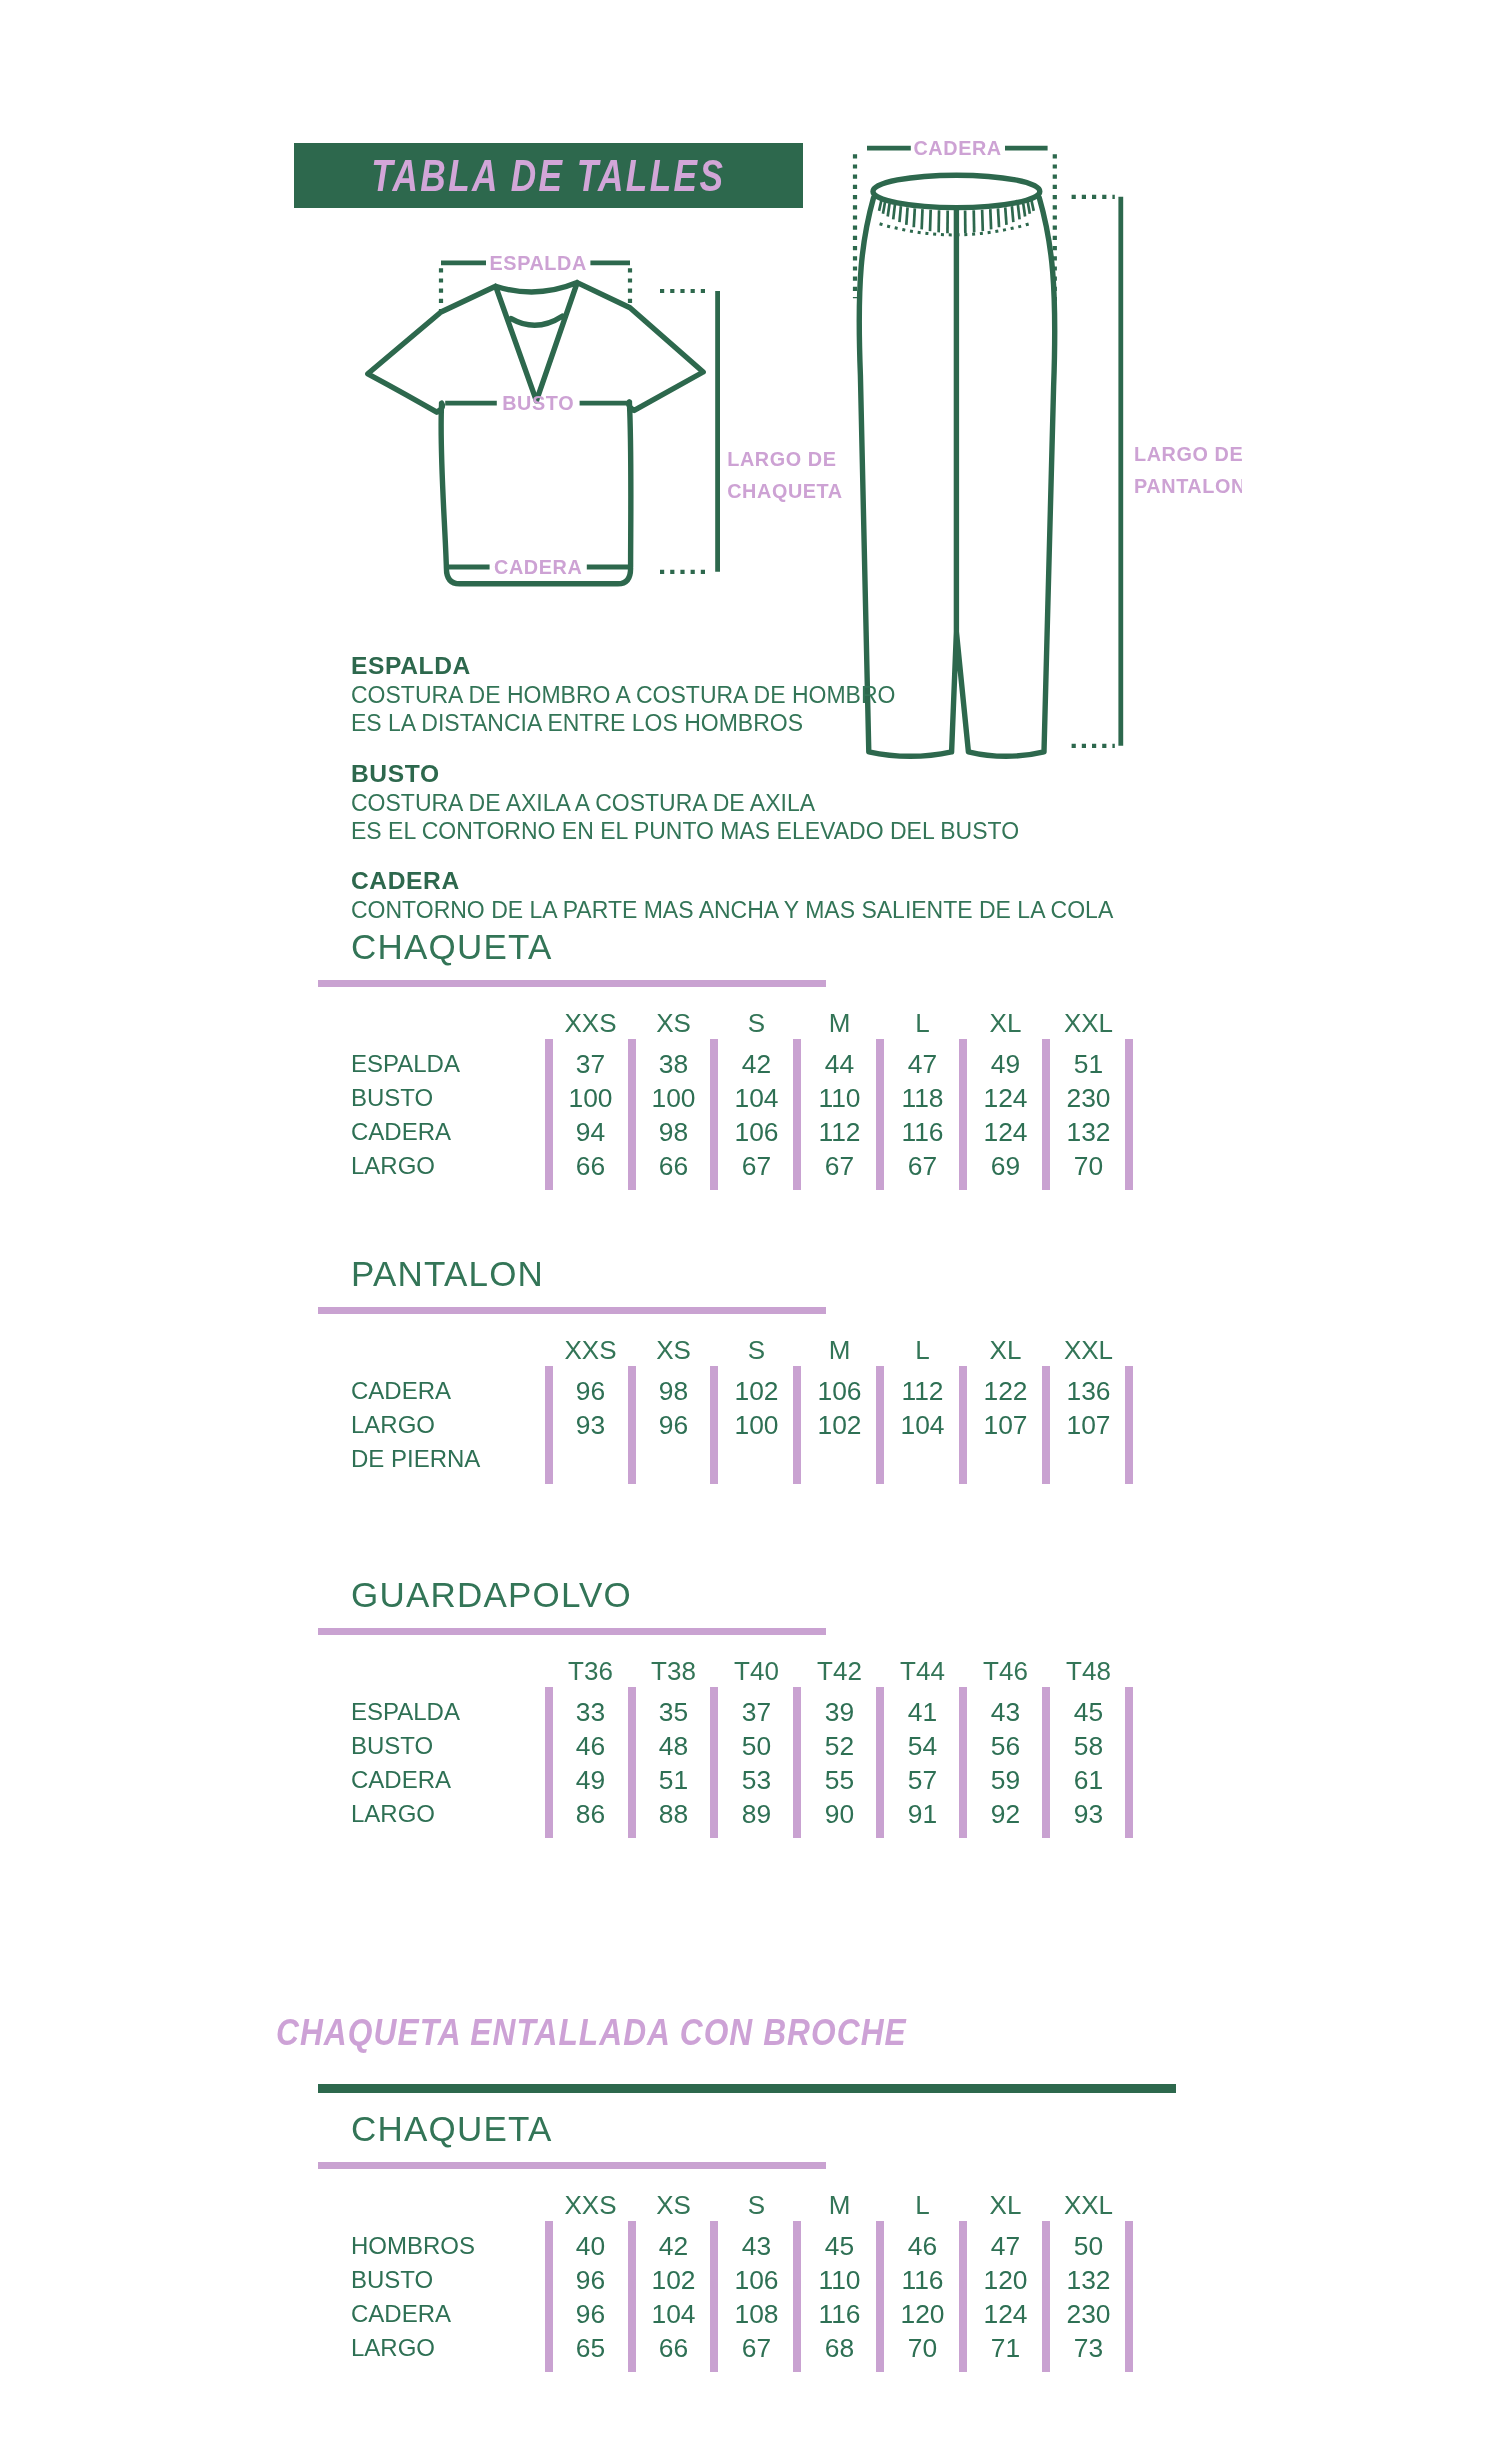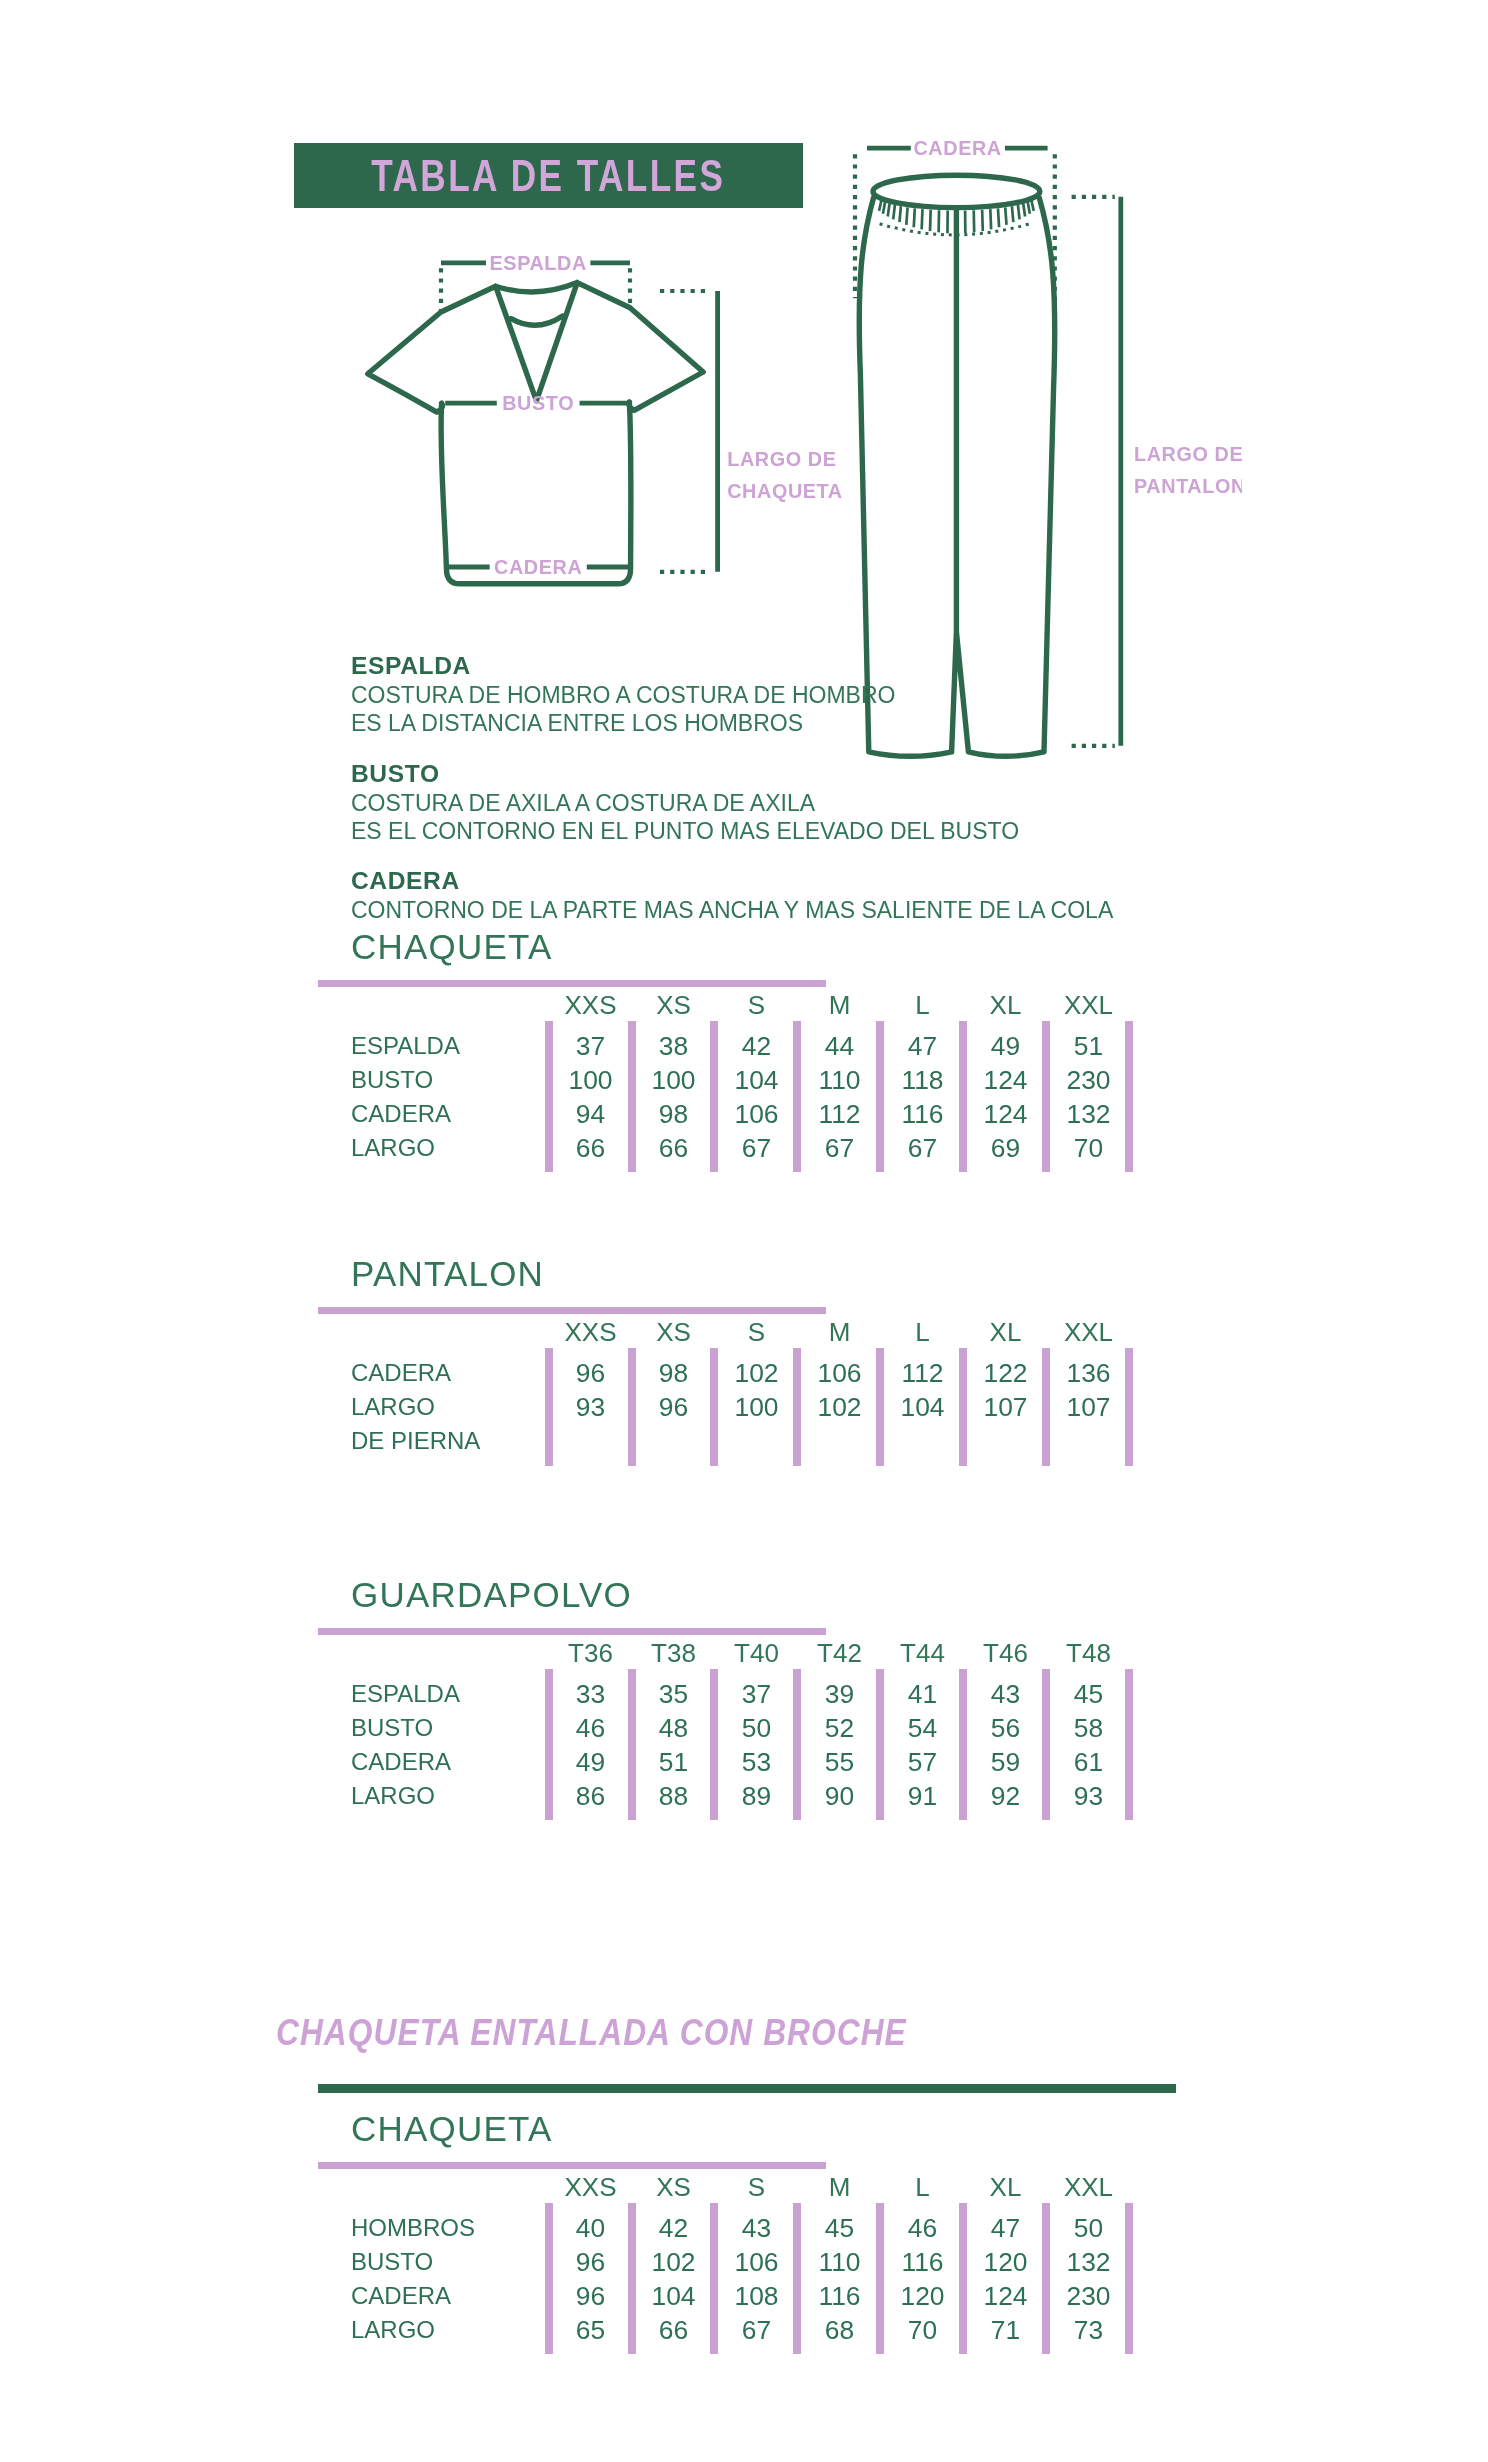--- a/index.html
+++ b/index.html
@@ -3,21 +3,21 @@
 <meta charset="utf-8">
 <style>
   html,body{margin:0;padding:0;background:#ffffff;}
   .page{
     position:relative;width:1489px;height:2462px;background:#ffffff;overflow:hidden;
     font-family:"Liberation Sans", sans-serif;
   }
   
   .header-box{
     position:absolute;left:294px;top:143px;width:509px;height:65px;
-    background:#2d684d;display:flex;align-items:center;justify-content:center;
+    background:#2d684d;display:flex;align-items:center;justify-content:center;font-style:italic;
   }
   .header-box .title{
     color:#d2a6d8;font-size:44px;font-weight:bold;letter-spacing:3px;
     transform:scaleX(0.8);white-space:nowrap;
   }
   
   .shirt-svg{position:absolute;left:336px;top:255px;}
   .pants-svg{position:absolute;left:834px;top:135px;}
   .diag-line{stroke:#2d684d;stroke-width:9;fill:none;stroke-linecap:round;stroke-linejoin:round;}
   .measure{stroke:#2d684d;stroke-width:8;fill:none;stroke-linecap:butt;}
@@ -26,21 +26,21 @@
   
   .definitions{position:absolute;left:351px;top:651px;width:720px;}
   .def-term{font-size:24.6px;font-weight:bold;color:#2d684d;line-height:30px;letter-spacing:0.6px;}
   .def-section{margin-bottom:21.6px;}
   .def-line{font-size:23px;color:#337557;line-height:28px;white-space:nowrap;}
   
   .size-table{position:absolute;left:351px;width:840px;}
   .t-heading{font-size:35px;color:#337557;line-height:35px;letter-spacing:1.2px;}
   .t-underline{width:508px;height:7.8px;background:#c9a2d1;margin-left:-33px;margin-top:15.6px;}
   .header-row,.data-row{display:grid;grid-template-columns:198px repeat(7,83px);align-items:center;}
-  .header-row{height:36px;}
+  .header-row{height:36px;margin-top:18px;}
   .col-header{text-align:center;font-size:26px;color:#337557;}
   .t-body{position:relative;margin-top:6px;}
   .data-row{height:34px;}
   .cell-label{font-size:24px;color:#2e7054;white-space:nowrap;}
   .cell-value{text-align:center;font-size:26.4px;color:#2e7054;}
   .col-bar{position:absolute;width:7.8px;background:#c9a2d1;top:-8.4px;}
   
   .note-line{
     position:absolute;left:0;top:1931px;width:1489px;text-align:center;
     font-size:26.4px;font-style:italic;color:#c9a0d0;

